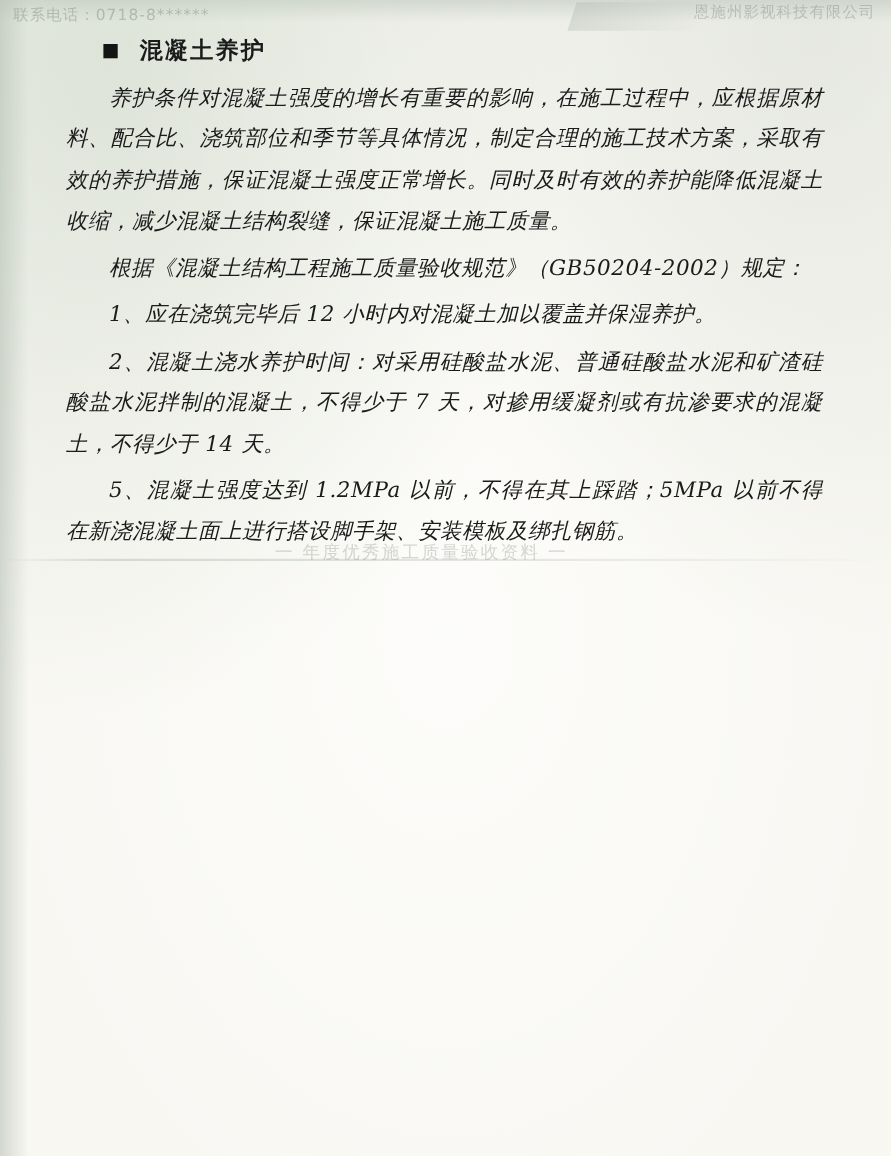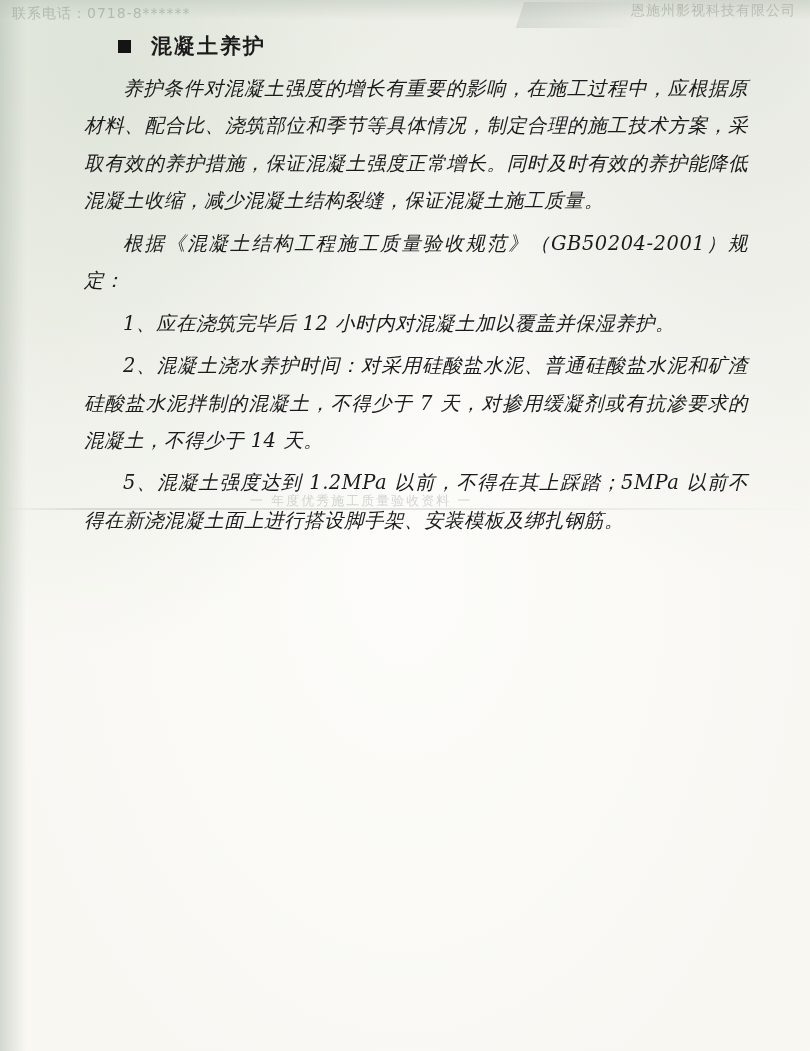--- a/index.html
+++ b/index.html
@@ -67,32 +67,32 @@
     white-space: nowrap;
     pointer-events: none;
     user-select: none;
   }
   .bleed.left  { left: 12px;  top: 5px; }
   .bleed.right { right: 14px; top: 2px; color: rgba(95,105,95,0.30); }
 
   .ghost-mid {
     position: absolute;
     left: 250px; top: 492px;
-    font-size: 13px;
+    font-size: 16px;
     color: rgba(120,130,120,0.30);
     font-family: "DejaVu Sans", "Liberation Sans", sans-serif;
     letter-spacing: 2px;
     white-space: nowrap;
     pointer-events: none;
     user-select: none;
   }
 
   .page {
     position: relative;
-    padding: 18px 62px 0 84px;
+    padding: 18px 62px 0 60px;
     box-sizing: border-box;
     height: 100%;
   }
 
   .heading-row {
     display: flex;
     align-items: center;
     gap: 20px;
     margin: 14px 0 10px 34px;
   }
@@ -135,18 +135,18 @@
 <div class="ghost-mid">一 年度优秀施工质量验收资料 一</div>
 
 <div class="page">
 
   <div class="heading-row">
     <span class="bullet-square"></span>
     <span class="heading-text">混凝土养护</span>
   </div>
 
   <p class="para">养护条件对混凝土强度的增长有重要的影响，在施工过程中，应根据原材料、配合比、浇筑部位和季节等具体情况，制定合理的施工技术方案，采取有效的养护措施，保证混凝土强度正常增长。同时及时有效的养护能降低混凝土收缩，减少混凝土结构裂缝，保证混凝土施工质量。</p>
-  <p class="para">根据《混凝土结构工程施工质量验收规范》（GB50204-2001）规定：</p>
+  <p class="para">根据《混凝土结构工程施工质量验收规范》（GB50204-2002）规定：</p>
   <p class="para">1、应在浇筑完毕后 12 小时内对混凝土加以覆盖并保湿养护。</p>
   <p class="para">2、混凝土浇水养护时间：对采用硅酸盐水泥、普通硅酸盐水泥和矿渣硅酸盐水泥拌制的混凝土，不得少于 7 天，对掺用缓凝剂或有抗渗要求的混凝土，不得少于 14 天。</p>
   <p class="para">5、混凝土强度达到 1.2MPa 以前，不得在其上踩踏；5MPa 以前不得在新浇混凝土面上进行搭设脚手架、安装模板及绑扎钢筋。</p>
 
 </div>
 
 </body></html>

